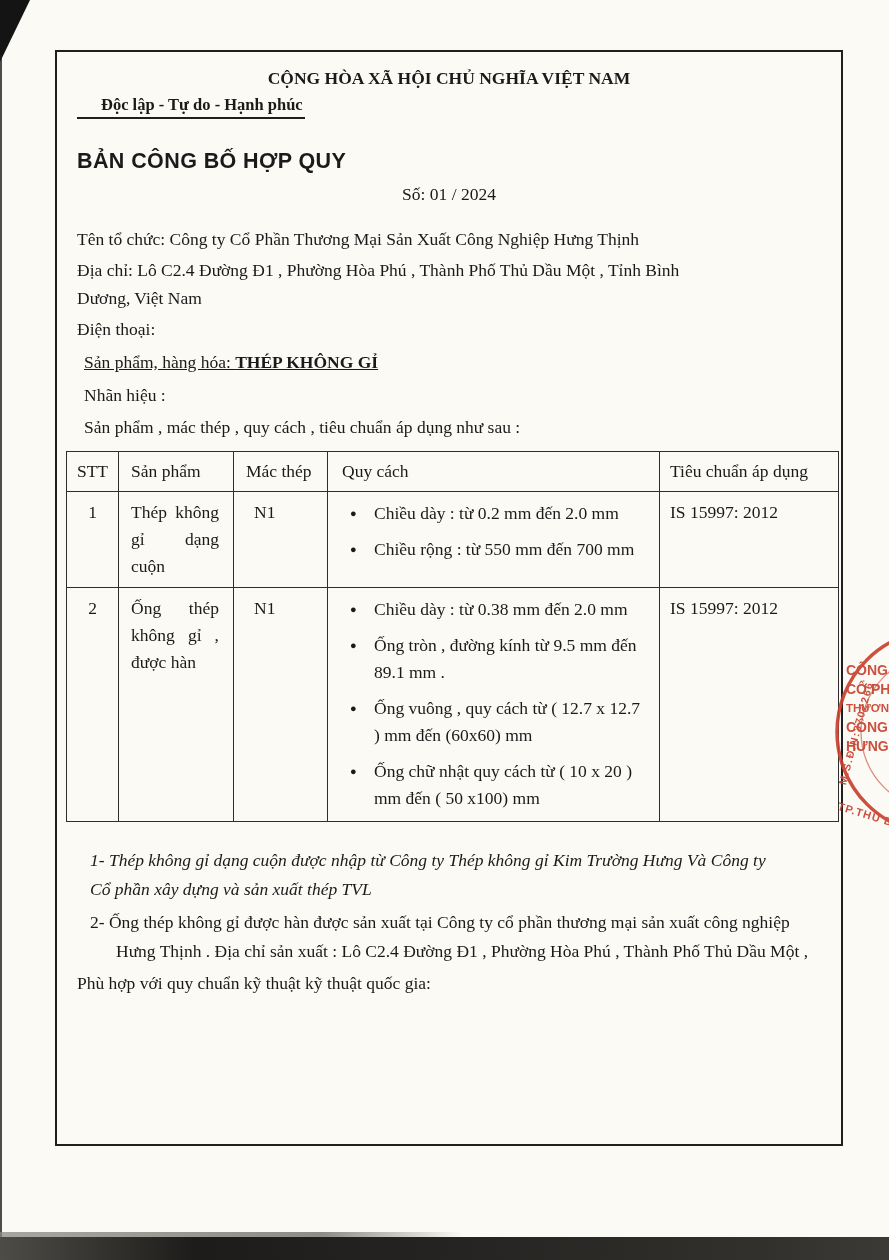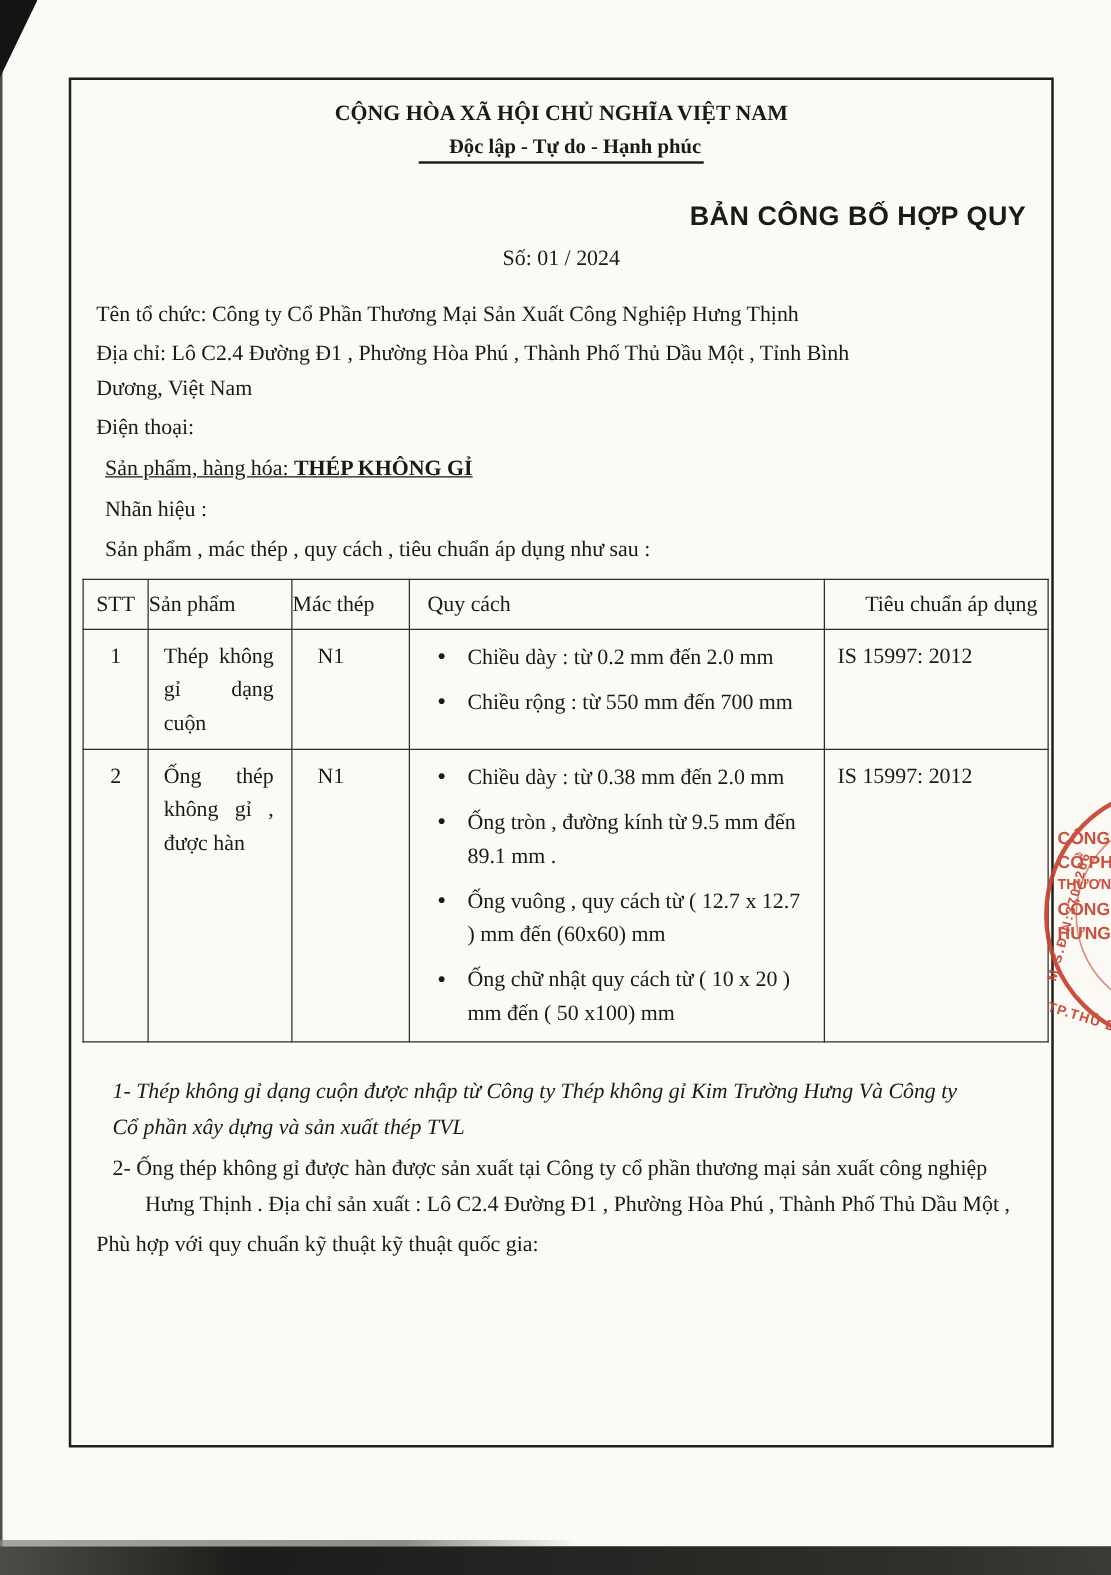--- a/index.html
+++ b/index.html
@@ -12,50 +12,50 @@
   .corner-fold { position:absolute; left:0; top:0; width:30px; height:62px;
     background:#141414; clip-path:polygon(0 0,100% 0,0 100%); }
   .left-edge { position:absolute; left:0; top:55px; width:2px; height:1185px;
     background:rgba(28,28,26,.78); }
   .bottom-band { position:absolute; left:0; bottom:0; width:100%; height:23px;
     background:linear-gradient(90deg,#4e4c47,#1d1c1a 22%,#262523 55%,#31302c 85%,#3c3a36); }
   .bottom-band::before { content:""; position:absolute; top:-5px; left:0; width:52%; height:5px;
     background:linear-gradient(90deg,#8b8984,#6a6863 70%,rgba(120,118,112,0)); opacity:.75; }
 
   
-  .frame { position:absolute; left:55px; top:62px; width:788px; height:1096px;
+  .frame { position:absolute; left:55px; top:50px; width:788px; height:1096px;
     box-sizing:border-box; border:2px solid #1f1f1f; padding:12px 20px 0 20px; }
 
   .country { text-align:center; font-weight:bold; font-size:17.5px; line-height:24px; margin:2px 0 0; }
-  .motto-wrap { text-align:center; margin-top:4px; }
+  .motto-wrap { margin-top:4px; }
   .motto { display:inline-block; font-weight:bold; font-size:16.5px; line-height:22px;
     padding:0 2px 1px 24px; border-bottom:2px solid #1e1e1e; }
 
-  .title { text-align:right; font-family:"Liberation Sans", sans-serif;
+  .title { text-align:left; font-family:"Liberation Sans", sans-serif;
     font-size:21.5px; font-weight:bold; letter-spacing:.4px; margin:30px 0 0; }
   .doc-no { text-align:center; font-size:17.5px; margin-top:10px; }
 
   .line { margin:0; font-size:17.5px; line-height:28.5px; }
   .org  { margin-top:20px; }
   .addr { margin-top:2px; width:645px; }
   .phone{ margin-top:2px; }
   .indent { margin-left:7px; }
   .product { margin-top:5px;text-decoration:underline; }
   .brand { margin-top:4px; }
   .intro { margin-top:4px; }
 
   
   table.spec-table { border-collapse:collapse; table-layout:fixed;
     width:772px; margin:9px 0 0 -11px; font-size:17.5px; }
   .spec-table th, .spec-table td { border:1.5px solid #2e2e2e; }
   .spec-table th { font-weight:normal; text-align:left; padding:9px 8px; vertical-align:middle; }
   .spec-table th.h-stt { text-align:center; padding-left:2px; padding-right:2px; }
-  .spec-table th.h-prod, .spec-table th.h-grade { padding-left:0; }
+  .spec-table th.h-prod, .spec-table th.h-grade { padding-left:12px; }
   .spec-table th.h-spec { padding-left:14px; }
-  .spec-table th.h-std { padding-left:10px;text-align:right; }
+  .spec-table th.h-std { padding-left:10px; }
   .spec-table td { vertical-align:top; padding:7px 8px; line-height:27px; }
   td.c-stt { text-align:center; }
   td.c-prod { text-align:justify; padding-left:12px; padding-right:14px; }
   td.c-grade { padding-left:20px; }
   td.c-spec { padding:7px 14px 7px 0; }
   td.c-std { padding-left:10px;font-family:Liberation Serif, serif; }
   .spec-item { position:relative; padding-left:46px; margin:1px 0 9px; }
   .spec-item:last-child { margin-bottom:2px; }
   .bullet { position:absolute; left:22px; top:0; font-size:11px; line-height:27px; }
 

